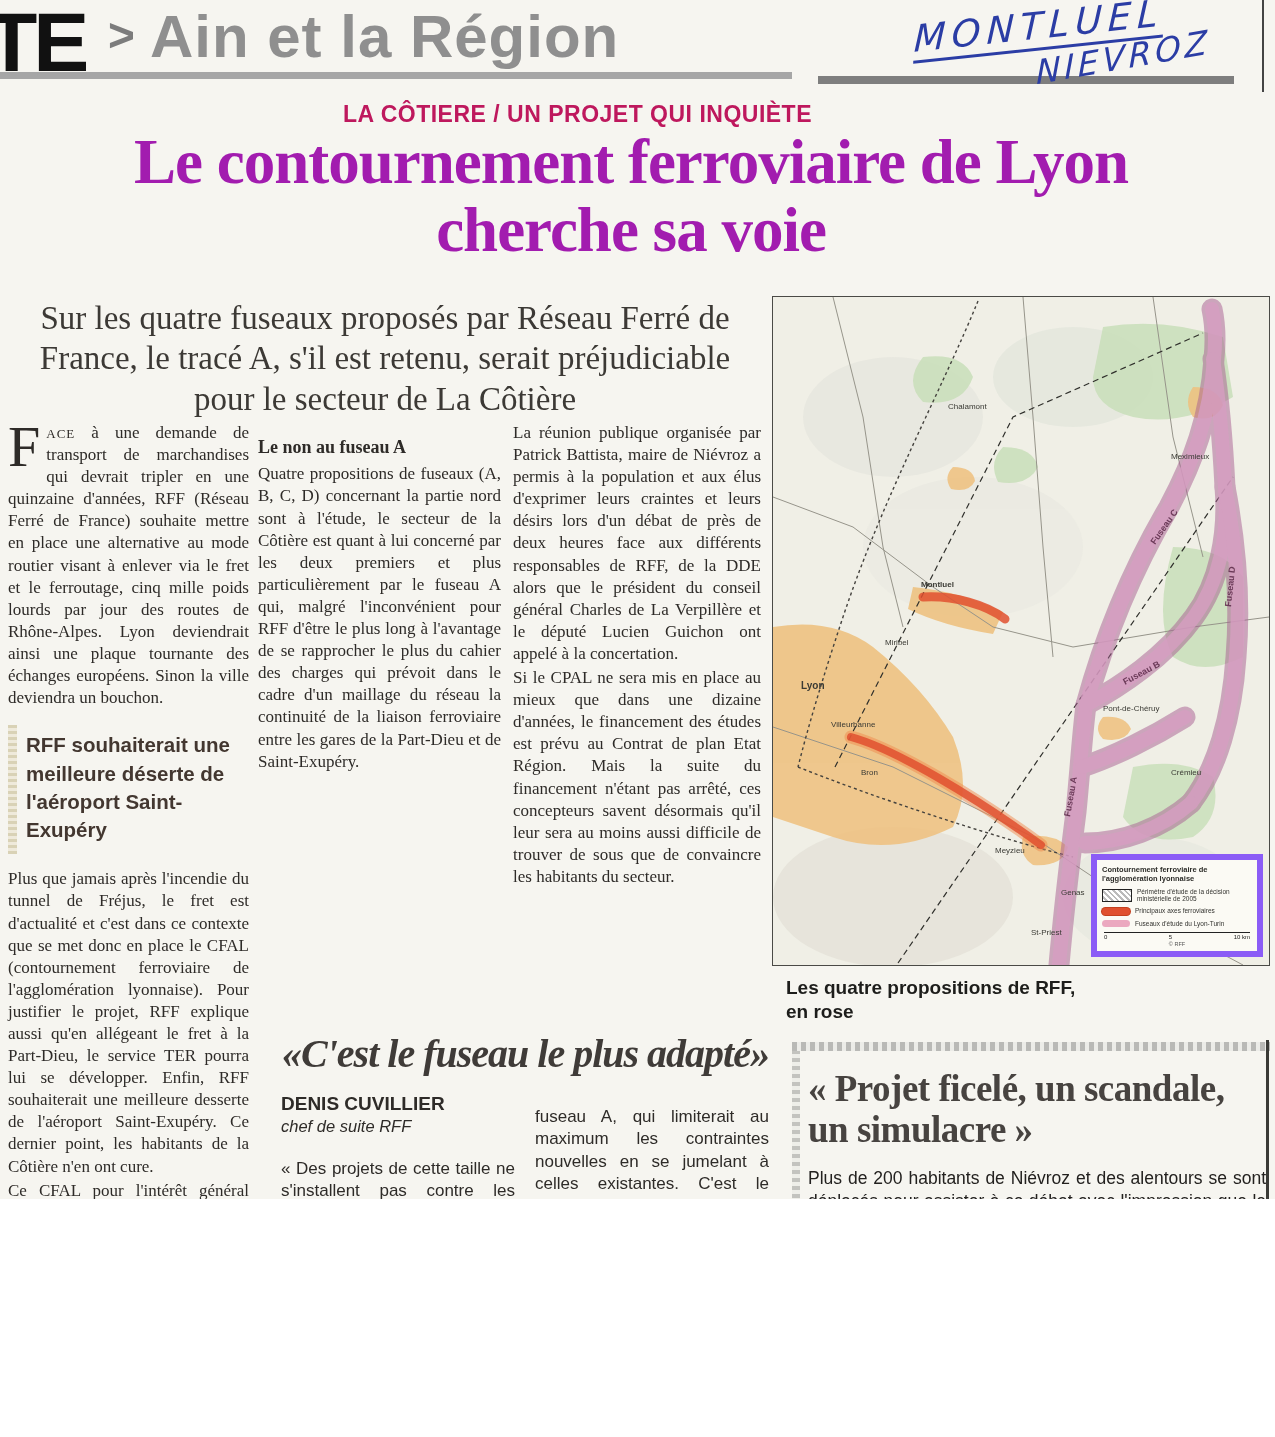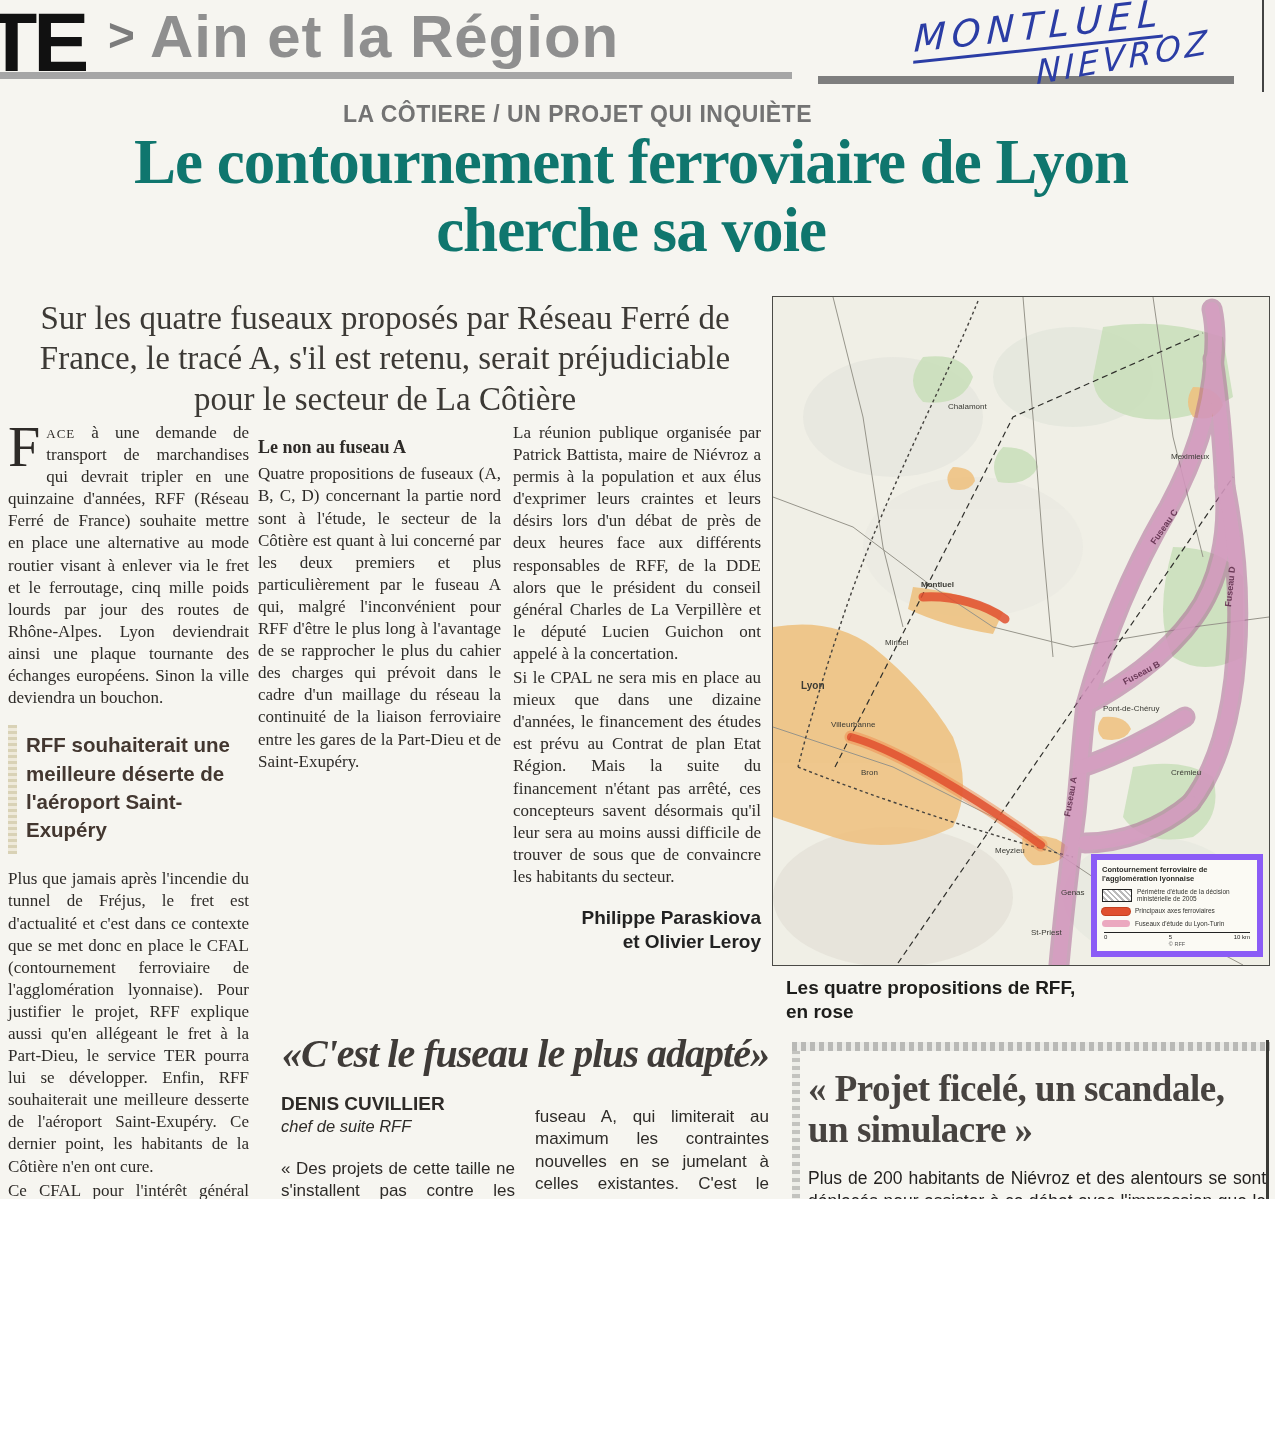--- a/index.html
+++ b/index.html
@@ -15,24 +15,24 @@
   .rule-gray-r{position:absolute;left:818px;top:76px;width:416px;height:8px;background:#7e7e7e;}
   .edge-line-top{position:absolute;left:1262px;top:0;width:2px;height:92px;background:#444;}
   .handwriting{position:absolute;left:915px;top:2px;transform:rotate(-6deg);
         font-family:"DejaVu Sans",sans-serif;color:#2b3da5;font-style:italic;}
   .handwriting .hw1{font-size:37px;letter-spacing:6px;border-bottom:3px solid #2b3da5;
         padding-bottom:0px;display:inline-block;transform:skewX(-8deg);}
   .handwriting .hw2{display:block;font-size:33px;letter-spacing:4px;margin:-4px 0 0 118px;
         transform:rotate(-4deg) skewX(-10deg);}
   
   .kicker{position:absolute;left:0;top:101px;width:1155px;text-align:center;
-        font-family:"Liberation Sans",sans-serif;font-weight:bold;font-size:23px;color:#737373;
+        font-family:"Liberation Sans",sans-serif;font-weight:bold;font-size:23px;color:#be185d;
         letter-spacing:0.5px;}
   .headline{position:absolute;left:0;top:128px;width:1262px;text-align:center;
-        font-weight:bold;font-size:63px;line-height:1.08;color:#0f766e;letter-spacing:-1px;font-family:Liberation Serif, serif;}
+        font-weight:bold;font-size:63px;line-height:1.08;color:#a21caf;letter-spacing:-1px;font-family:Liberation Serif, serif;}
   .subhead{position:absolute;left:6px;top:298px;width:758px;text-align:center;
         font-size:33px;line-height:1.22;color:#3c3935;}
   
   .col{position:absolute;top:422px;text-align:justify;font-size:17px;line-height:1.3;}
   .col p{margin:0 0 2px 0;}
   #col1{left:8px;width:241px;}
   #col2{left:258px;width:243px;}
   #col3{left:513px;width:248px;}
   .dropcap{float:left;font-size:58px;line-height:46px;padding:2px 6px 0 0;color:#2e2b28;}
   .lead-caps{font-size:13px;letter-spacing:1px;}
@@ -120,24 +120,20 @@
   </div>
 
   <div class="col" id="col2">
     <p class="inter-head">Le non au fuseau A</p>
     <p>Quatre propositions de fuseaux (A, B, C, D) concernant la partie nord sont à l'étude, le secteur de la Côtière est quant à lui concerné par les deux premiers et plus particulièrement par le fuseau A qui, malgré l'inconvénient pour RFF d'être le plus long à l'avantage de se rapprocher le plus du cahier des charges qui prévoit dans le cadre d'un maillage du réseau la continuité de la liaison ferroviaire entre les gares de la Part-Dieu et de Saint-Exupéry.</p>
   </div>
 
   <div class="col" id="col3">
     <p>La réunion publique organisée par Patrick Battista, maire de Niévroz a permis à la population et aux élus d'exprimer leurs craintes et leurs désirs lors d'un débat de près de deux heures face aux différents responsables de RFF, de la DDE alors que  le président du conseil général Charles de La Verpillère et le député Lucien Guichon ont appelé à la concertation.</p>
     <p>Si le CPAL ne sera mis en place au mieux que dans une dizaine d'années, le financement des études est prévu au Contrat de plan Etat Région. Mais la suite du financement n'étant pas arrêté, ces concepteurs savent désormais qu'il leur sera au moins aussi difficile de trouver de sous que de convaincre les habitants du secteur.</p>
-    <p class="byline">
-      <span>Philippe Paraskiova</span><br>
-      <span>et Olivier Leroy</span>
-    </p>
   </div>
 
   <div class="interview">
     <div class="interview-head">«C'est le fuseau le plus adapté»</div>
     <div class="interview-cols">
       <div class="icol">
         <p class="speaker">DENIS CUVILLIER</p>
         <p class="speaker-role">chef de suite RFF</p>
         <p>« Des projets de cette taille ne s'installent pas contre les territoires. Nous connaissons la très grande sensibilité du territoire déjà très chargé en infrastructures. Tout ceci a abouti à la réflexion que si l'est lyonnais devait accepter ce contournement, il fallait qu'il puisse s'ouvrir également au trafic voyageurs. Il existe quatre hypothèses de fuseaux. Tout d'abord, le</p>
       </div>

